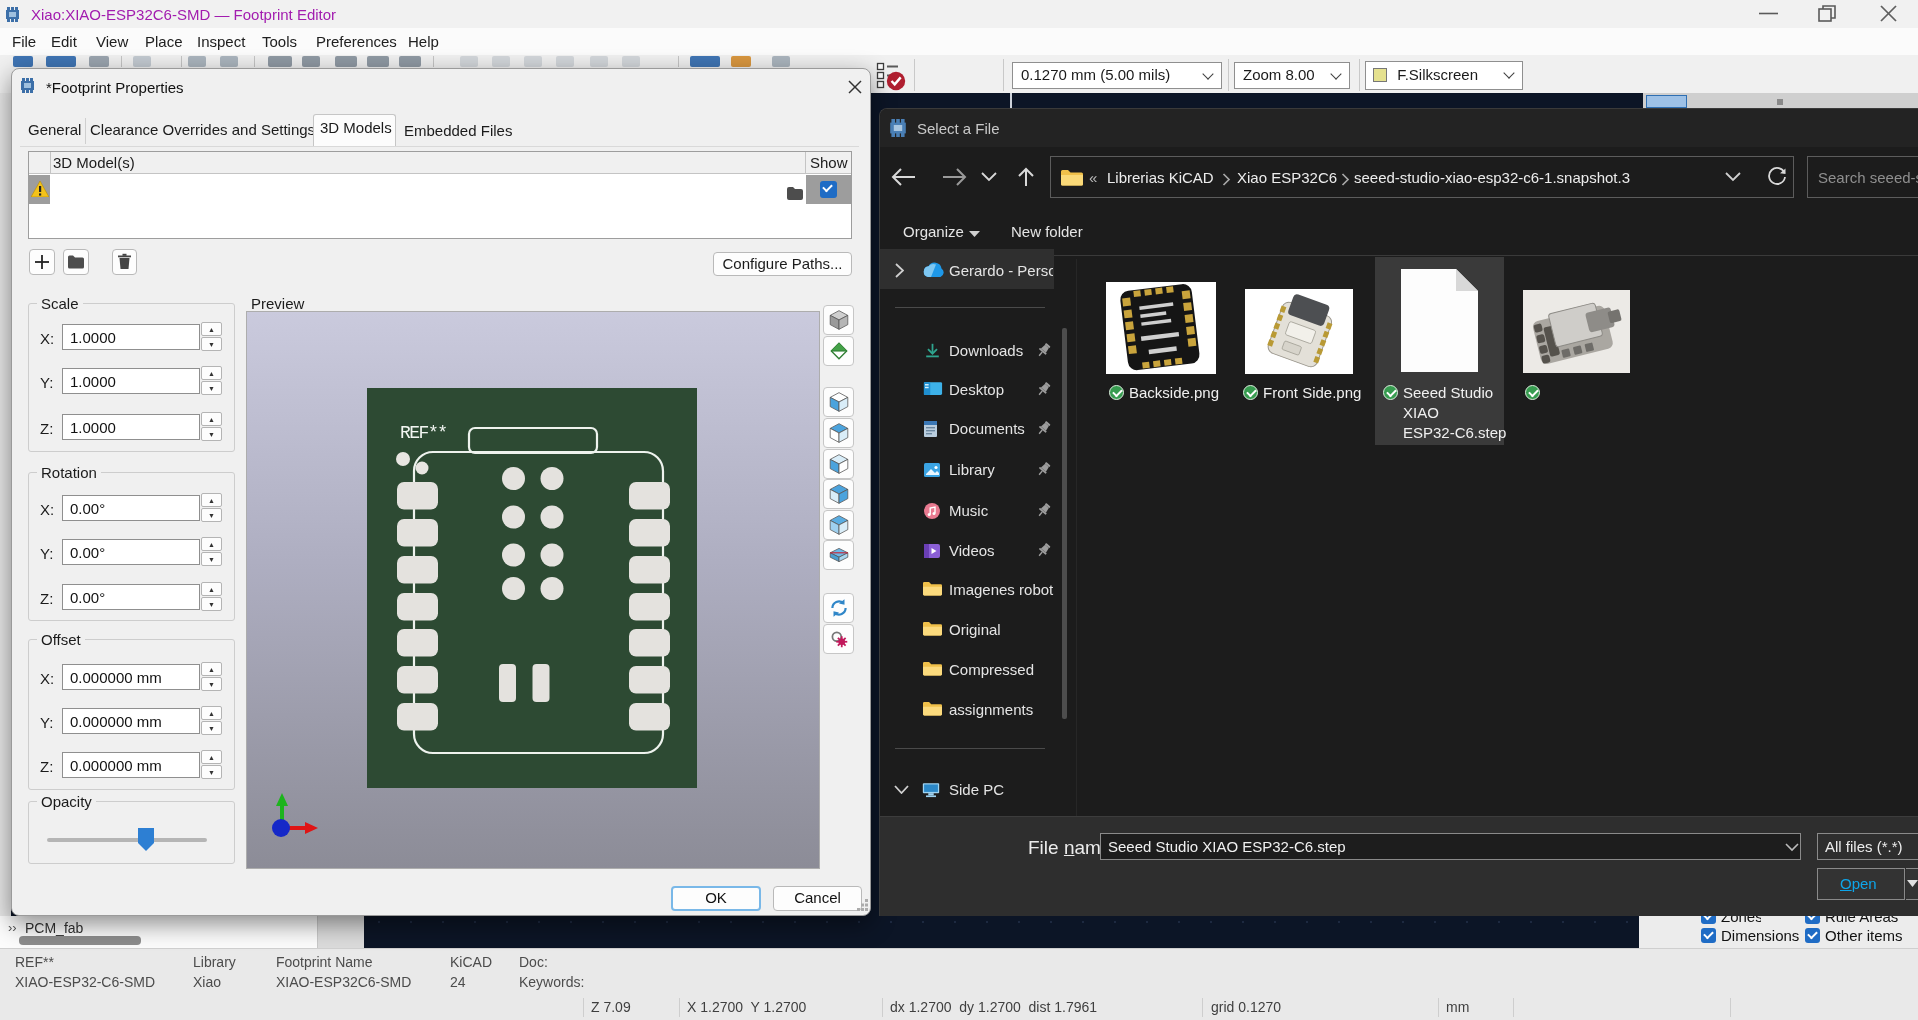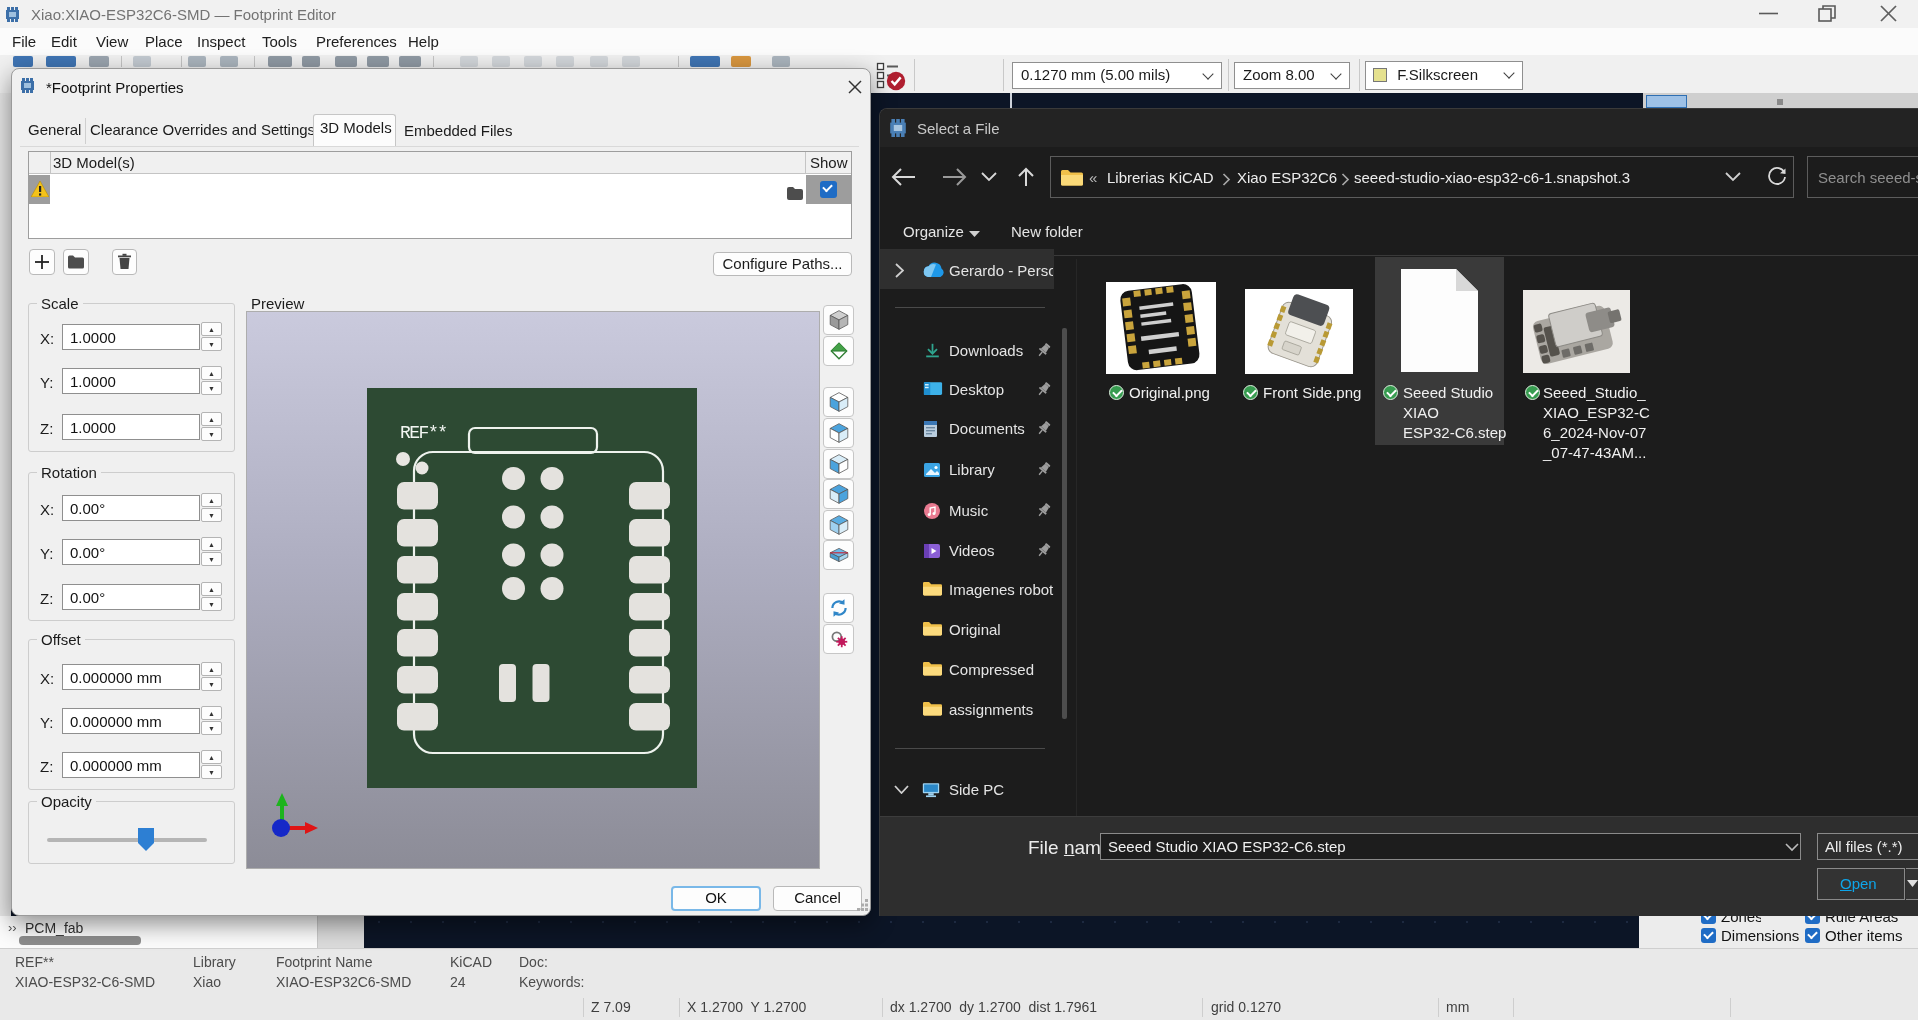--- a/index.html
+++ b/index.html
@@ -1,21 +1,21 @@
 <!DOCTYPE html>
 <html><head>
 <meta charset="utf-8">
 <style>
   * { margin:0; padding:0; box-sizing:border-box; }
   html,body { width:1918px; height:1020px; overflow:hidden; font-family:"Liberation Sans", sans-serif; }
   body { position:relative; background:#e9e9e9; }
   .abs { position:absolute; }
   
   .titlebar { left:0; top:0; width:1918px; height:28px; background:#f1f1f1; }
-  .title-txt { left:31px; top:6px; font-size:15px; color:#737373; }
+  .title-txt { left:31px; top:6px; font-size:15px; color:#a21caf; }
   .menubar { left:0; top:28px; width:1918px; height:27px; background:#fbfbfb; }
   .menu-item { top:5px; font-size:15px; color:#202020; }
   .toolbar { left:0; top:55px; width:1918px; height:38px; background:#f0f0f0; }
   .combo { background:#fff; border:1px solid #8f8f8f; font-size:15px; color:#1a1a1a; }
   .combo .chev { position:absolute; right:9px; top:7px; width:8px; height:8px; border-right:1.7px solid #3f3f3f; border-bottom:1.7px solid #3f3f3f; transform:rotate(45deg); }
   .tsep { top:59px; width:1px; height:32px; background:#c9c9c9; }
   .canvas { left:0; top:93px; width:1918px; height:927px; background:#0c1526;
             background-image:radial-gradient(#1d2940 1px, rgba(0,0,0,0) 1.2px);
             background-size:32px 32px; background-position:11px 13px; }
   
@@ -650,21 +650,21 @@
      <g fill="#cfcfcf">
           <rect x="36" y="22" width="34" height="3.5"></rect>
           <rect x="36" y="30" width="26" height="3.5"></rect>
           <rect x="36" y="38" width="30" height="3.5"></rect>
           <rect x="34" y="52" width="38" height="4.5"></rect>
           <rect x="40" y="66" width="28" height="4.5"></rect>
         </g>
    </g>
  </svg>
  <div class="badge" style="left:229px;top:276px"></div>
- <div class="fd tile-lbl" style="left:249px;top:274px">Original.png</div>
+ <div class="fd tile-lbl" style="left:249px;top:274px">Backside.png</div>
 
  <div class="fd" style="left:365px;top:180px;width:108px;height:85px;background:#fff"></div>
  <svg class="fd" style="left:365px;top:180px" width="108" height="85" viewBox="0 0 108 85">
    <g transform="rotate(20 54 42)">
      <rect x="30" y="18" width="52" height="54" rx="7" fill="#e3e0d8" stroke="#9a968c" stroke-width="1"></rect>
      <g fill="#b99a35">
        <rect x="29" y="24" width="5" height="6"></rect>
           <rect x="29" y="33" width="5" height="6"></rect>
           <rect x="29" y="42" width="5" height="6"></rect>
           <rect x="29" y="51" width="5" height="6"></rect>
@@ -706,21 +706,20 @@
      <rect x="66" y="26" width="26" height="20" rx="3" fill="#8e8c88"></rect>
      <rect x="88" y="30" width="12" height="12" rx="2" fill="#75736f"></rect>
      <g fill="#6e6c68">
           <rect x="34" y="56" width="8" height="8" rx="1"></rect>
           <rect x="46" y="56" width="8" height="8" rx="1"></rect>
           <rect x="58" y="56" width="8" height="8" rx="1"></rect>
         </g>
    </g>
  </svg>
  <div class="badge" style="left:645px;top:276px"></div>
- <div class="fd tile-lbl" style="left:663px;top:274px">Seeed_Studio_<br>XIAO_ESP32-C<br>6_2024-Nov-07<br>_07-47-43AM...</div>
 
  <div class="fd" style="left:0;top:707px;width:1039px;height:101px;background:#2e2e2e;border-top:1px solid #3c3c3c"></div>
  <div class="fd" style="left:148px;top:728px;font-size:19px;color:#ececec">File <span style="text-decoration:underline">n</span>ame:</div>
  <div class="fd" style="left:220px;top:724px;width:701px;height:27px;background:#1d1d1d;border:1px solid #8a8a8a"></div>
  <div class="fd" style="left:228px;top:729px;font-size:15px;color:#f0f0f0">Seeed Studio XIAO ESP32-C6.step</div>
  <svg class="fd" style="left:905px;top:734px" width="14" height="9" viewBox="0 0 14 9">
       <path d="M1 1 L7 7 L13 1" fill="none" stroke="#bbb" stroke-width="1.6"></path>
     </svg>
  <div class="fd" style="left:937px;top:724px;width:102px;height:27px;border:1px solid #8a8a8a"></div>
  <div class="fd" style="left:945px;top:729px;font-size:15px;color:#ececec">All files (*.*)</div>

